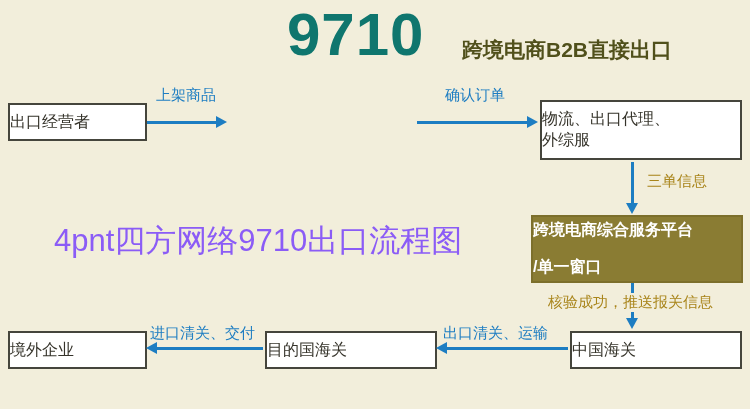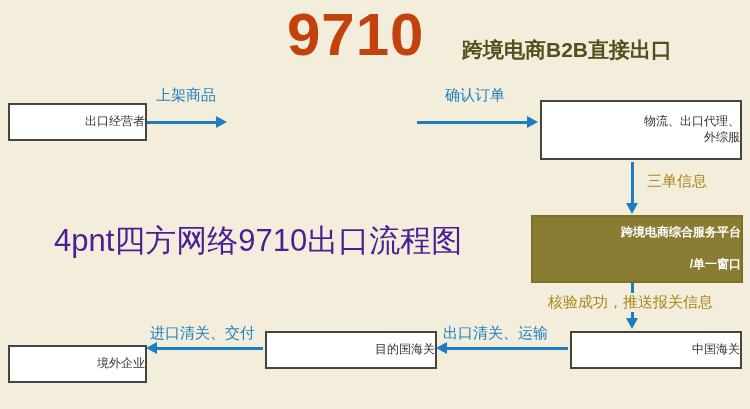--- a/index.html
+++ b/index.html
@@ -9,64 +9,64 @@
     height: 409px;
     background: #f2eedb;
     font-family: "Liberation Sans", "DejaVu Sans", sans-serif;
     overflow: hidden;
   }
   .title-number {
     position: absolute;
     left: 287px; top: 0px;
     font-size: 60px;
     font-weight: bold;
-    color: #c2410c;
+    color: #0f766e;
     letter-spacing: 1px;
   }
   .title-subtitle {
     position: absolute;
     left: 462px; top: 36px;
     font-size: 21px;
     font-weight: bold;
     color: #50501b;
   }
   .watermark {
     position: absolute;
     left: 54px; top: 220px;
     font-size: 31px;
-    color: #4c1d95;
+    color: #8b5cf6;
     white-space: nowrap;
   }
   .box {
     position: absolute;
     background: #ffffff;
     border: 2px solid #45453c;
     color: #35332a;
-    font-size: 12px;
+    font-size: 16px;
     line-height: 1.3;
     display: flex;
     flex-direction: column;
-    align-items: flex-end;
+    align-items: flex-start;
     justify-content: center;
     text-align: center;
     white-space: nowrap;
   }
   .box.dark {
     background: #8a7c33;
     border: 2px solid #7c6f2b;
     color: #ffffff;
     font-weight: bold;
   }
   .n-exporter        { left: 8px;   top: 103px; width: 135px; height: 34px; }
   .n-b2b             { left: 228px; top: 103px; width: 185px; height: 34px; }
   .n-logistics       { left: 540px; top: 100px; width: 198px; height: 56px; }
   .n-service         { left: 531px; top: 215px; width: 208px; height: 64px; gap: 16px; }
   .n-china-customs   { left: 570px; top: 331px; width: 168px; height: 34px; }
   .n-dest-customs    { left: 265px; top: 331px; width: 168px; height: 34px; }
-  .n-overseas        { left: 8px;   top: 331px; width: 135px; height: 34px; margin-top: 14px; }
+  .n-overseas        { left: 8px;   top: 331px; width: 135px; height: 34px; }
 
   .hline { position: absolute; height: 3px; background: #1d7dc2; }
   .vline { position: absolute; width: 3px;  background: #1d7dc2; }
   .head-right {
     position: absolute; width: 0; height: 0;
     border-top: 6px solid transparent; border-bottom: 6px solid transparent;
     border-left: 11px solid #1d7dc2;
   }
   .head-left {
     position: absolute; width: 0; height: 0;

